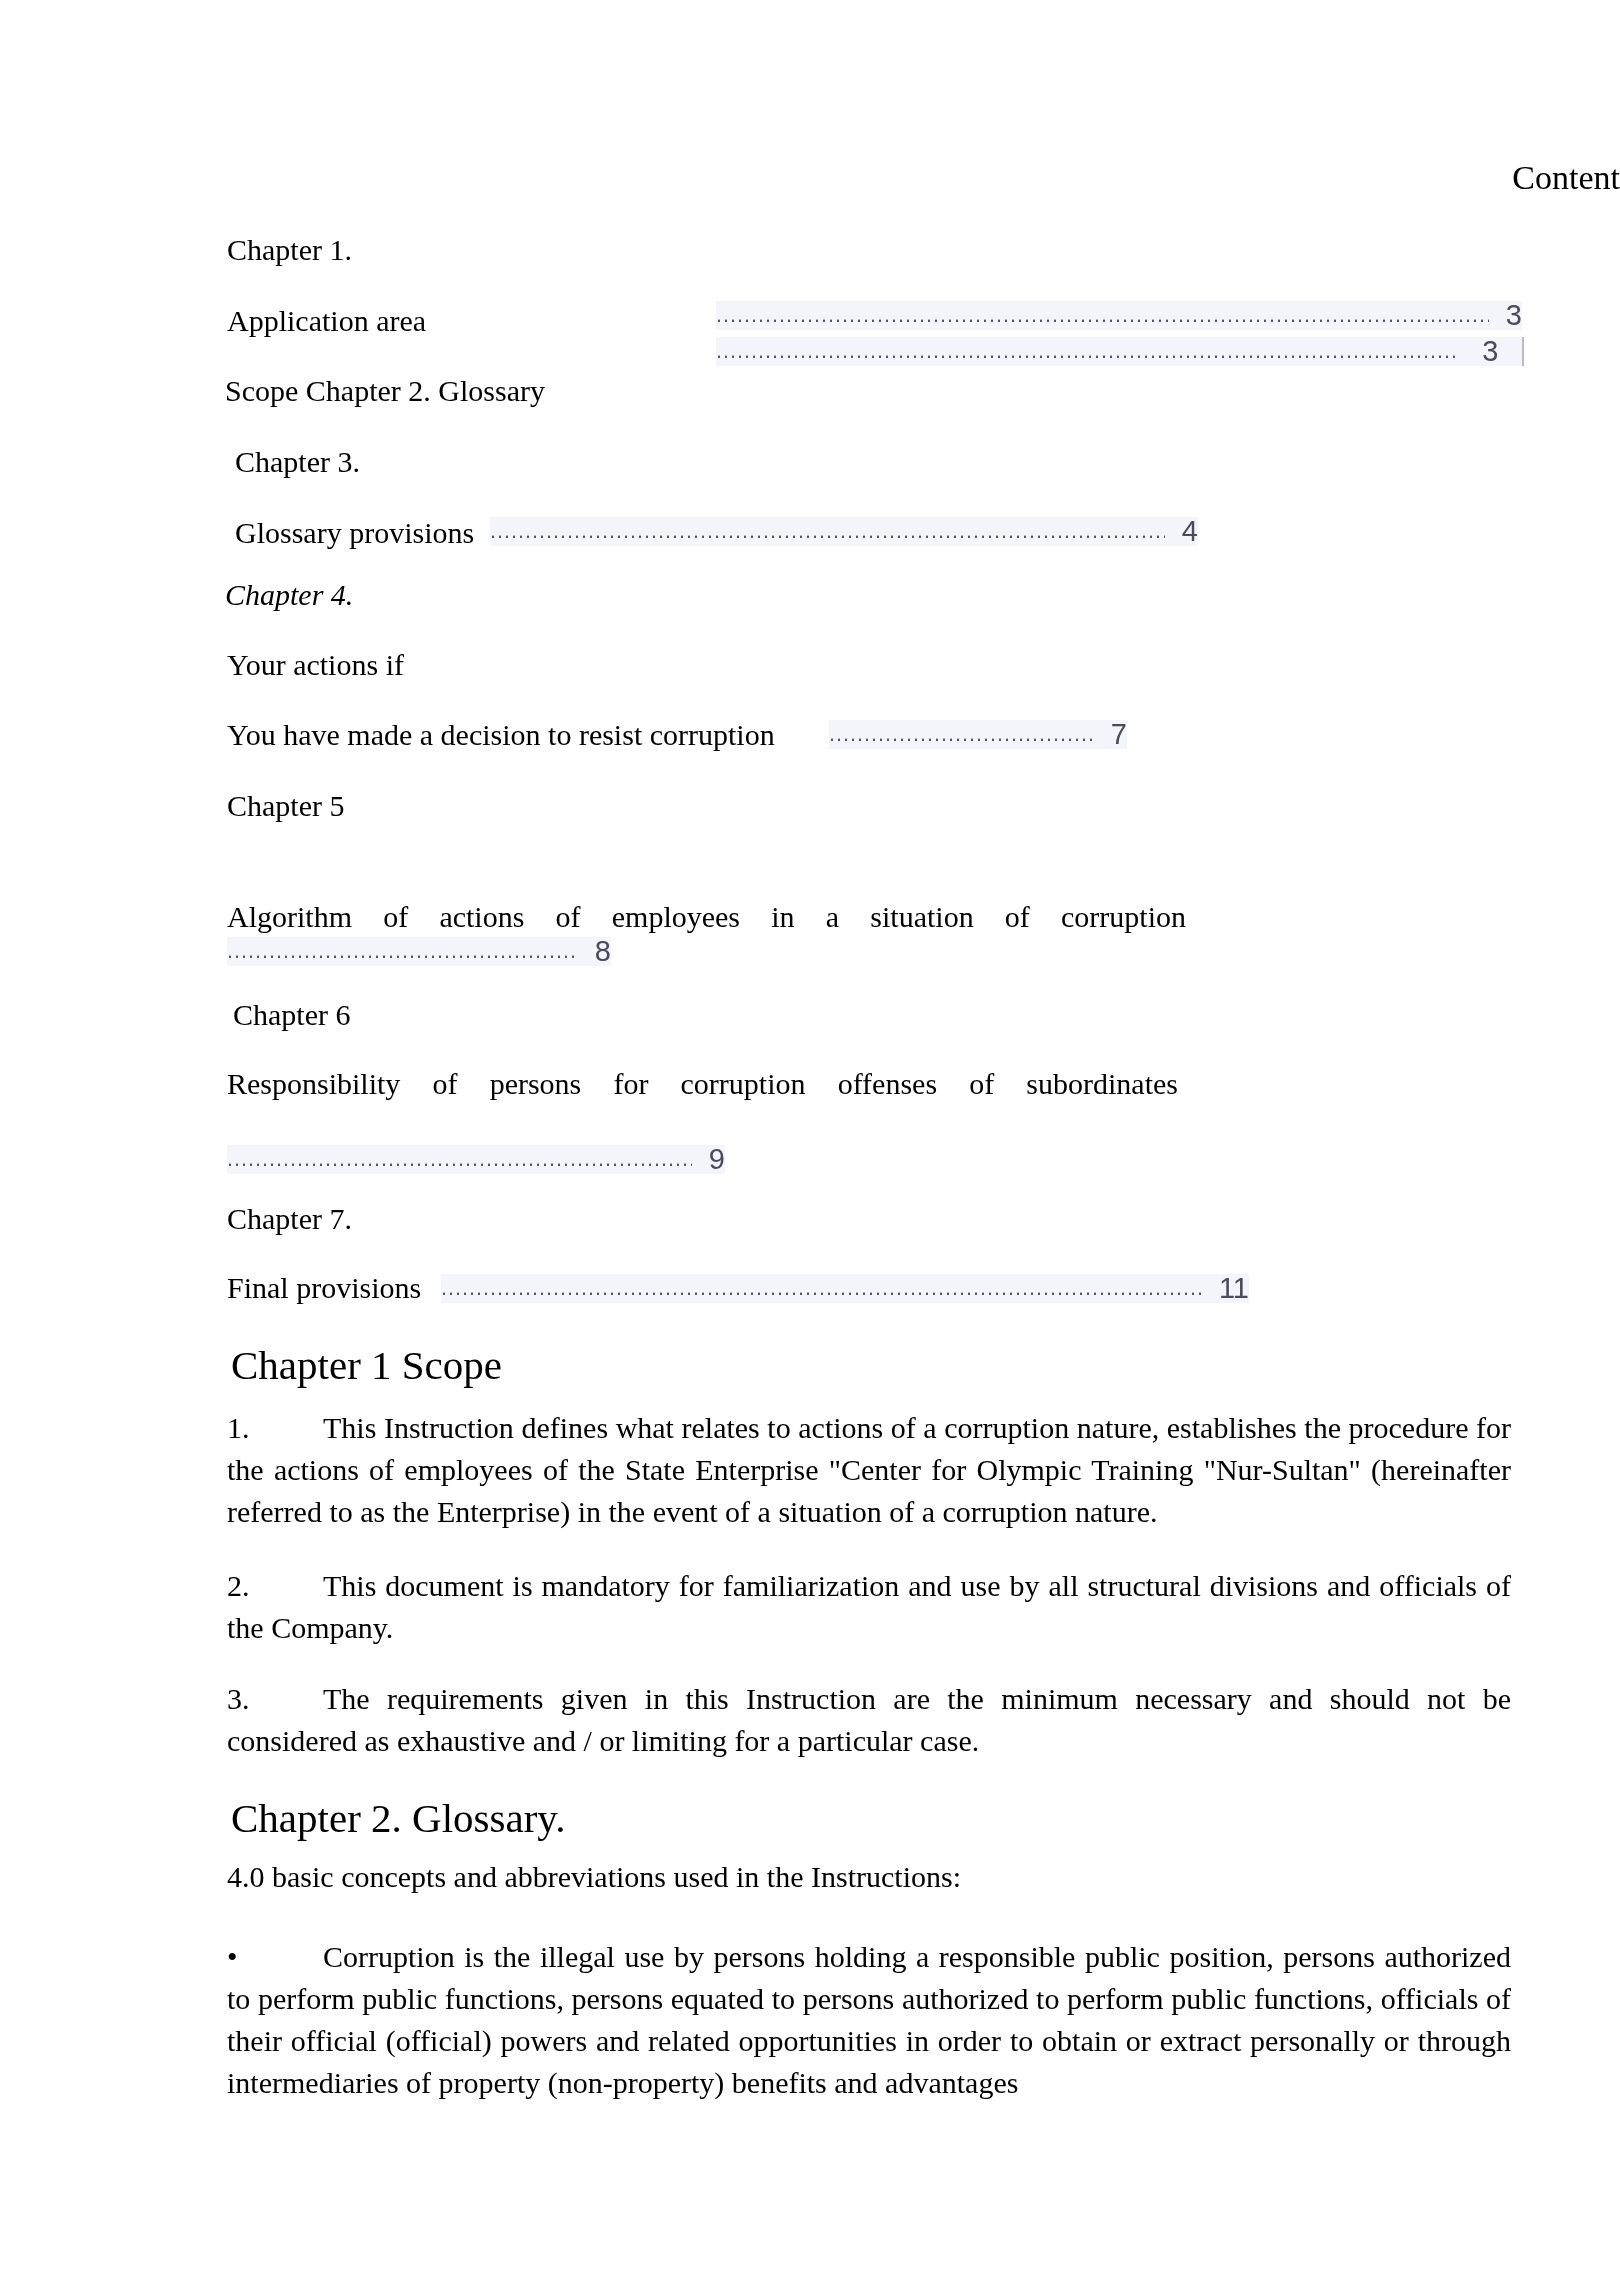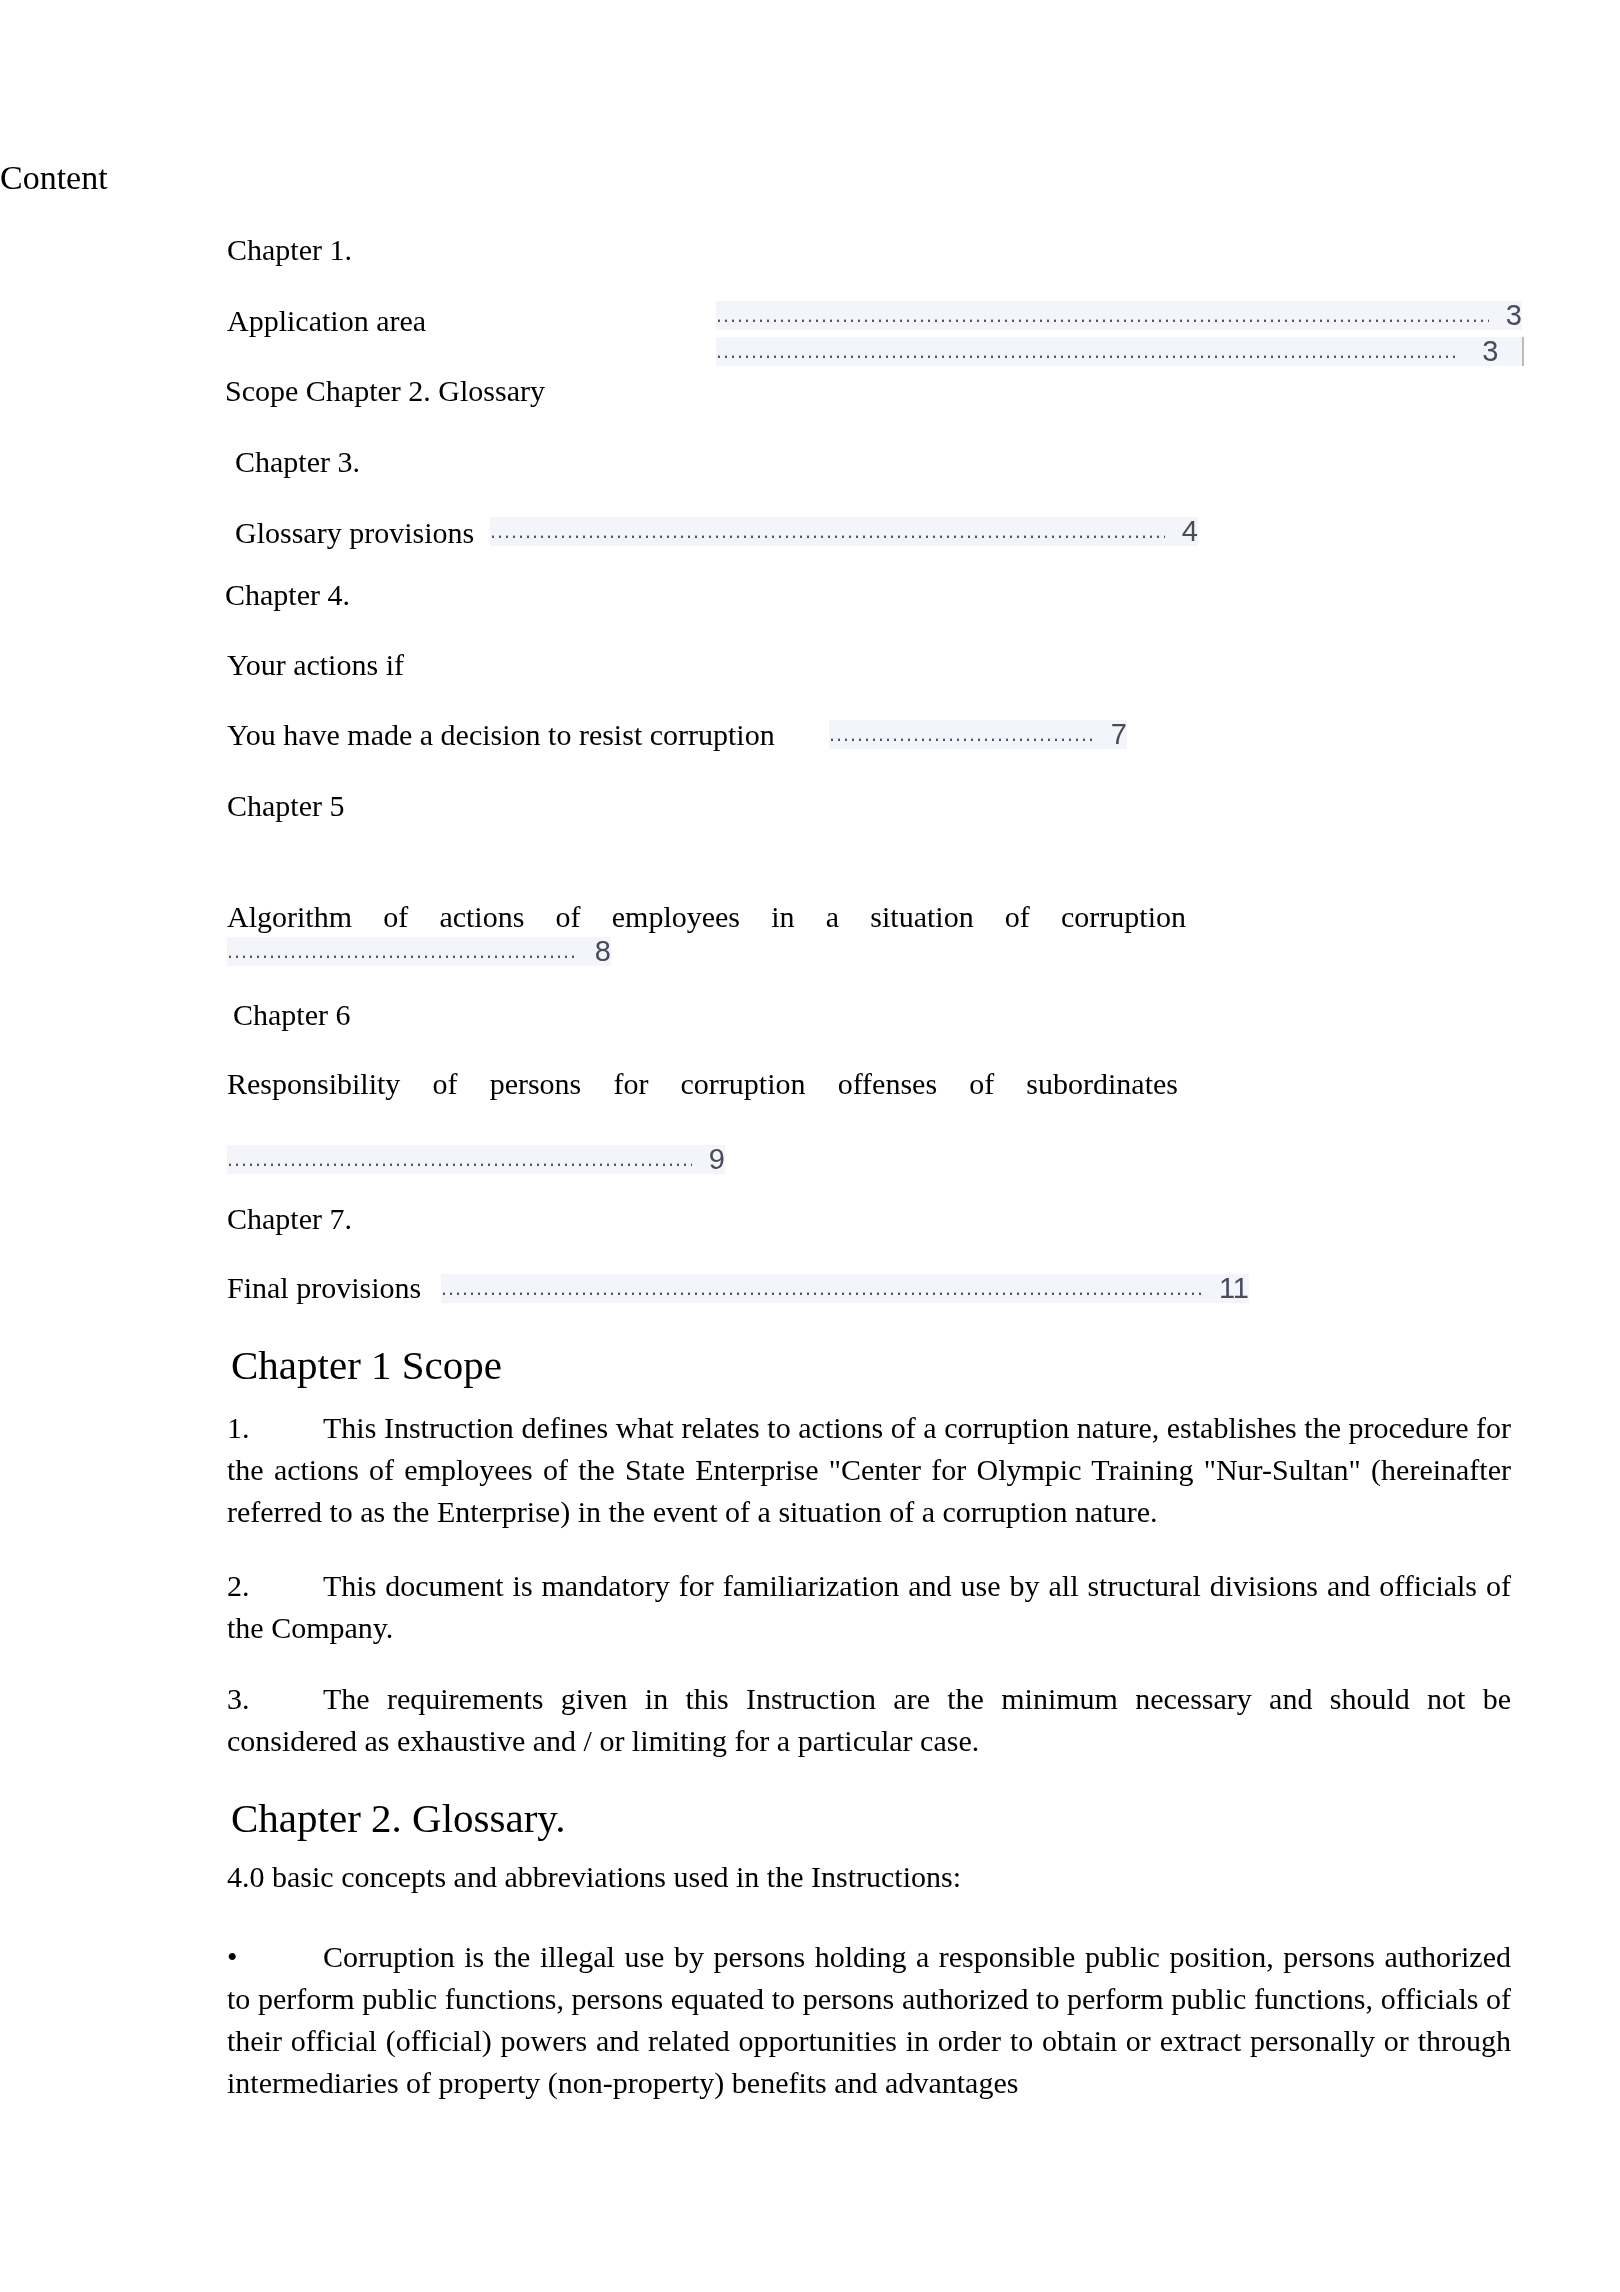--- a/index.html
+++ b/index.html
@@ -16,21 +16,21 @@
     .leader .pg { position: absolute; right: 0; bottom: -2px; font-size: 29px; color: #4a4a5a; }
     .heading { font-size: 41px; }
     .para { position: absolute; left: 227px; width: 1284px; font-size: 30px; line-height: 42px;
       text-align: justify; }
     .para .num { display: inline-block; width: 96px; }
     .justify-line { text-align: justify; text-align-last: justify; }
   </style>
 </head>
 <body>
 
-<div class="abs title" style="left:0;width:1620px;text-align:left;top:159px;">Content</div>
+<div class="abs title" style="left:0;width:1620px;text-align:right;top:159px;">Content</div>
 
 <div>
   <div class="abs toc" style="left:227px;top:233px;">Chapter 1.</div>
   <div class="abs toc" style="left:227px;top:304px;">Application area</div>
   <div class="leader" style="left:716px;top:301px;width:806px;">
     <span class="dots">................................................................................................................................................................................</span>
     <span class="pg">3</span>
   </div>
   <div class="leader" style="left:716px;top:337px;width:806px;border-right:2px solid #bbbbbb;">
     <span class="dots" style="right:63px;">................................................................................................................................................................................</span>
@@ -38,21 +38,21 @@
   </div>
   <div class="abs toc" style="left:225px;top:374px;">Scope Chapter 2. Glossary</div>
 
   <div class="abs toc" style="left:235px;top:445px;">Chapter 3.</div>
   <div class="abs toc" style="left:235px;top:516px;">Glossary provisions</div>
   <div class="leader" style="left:490px;top:517px;width:708px;">
     <span class="dots">................................................................................................................................................................................</span>
     <span class="pg">4</span>
   </div>
 
-  <div class="abs toc" style="left:225px;top:578px;">Chapter 4.</div>
+  <div class="abs toc" style="left:225px;top:578px;font-style:italic;">Chapter 4.</div>
   <div class="abs toc" style="left:227px;top:648px;">Your actions if</div>
   <div class="abs toc" style="left:227px;top:718px;">You have made a decision to resist corruption</div>
   <div class="leader" style="left:829px;top:720px;width:298px;">
     <span class="dots">................................................................................................................................................................................</span>
     <span class="pg">7</span>
   </div>
 
   <div class="abs toc" style="left:227px;top:789px;">Chapter 5</div>
   <div class="abs toc justify-line" style="left:227px;top:900px;width:959px;">Algorithm of actions of employees in a situation of corruption</div>
   <div class="leader" style="left:227px;top:937px;width:384px;">

